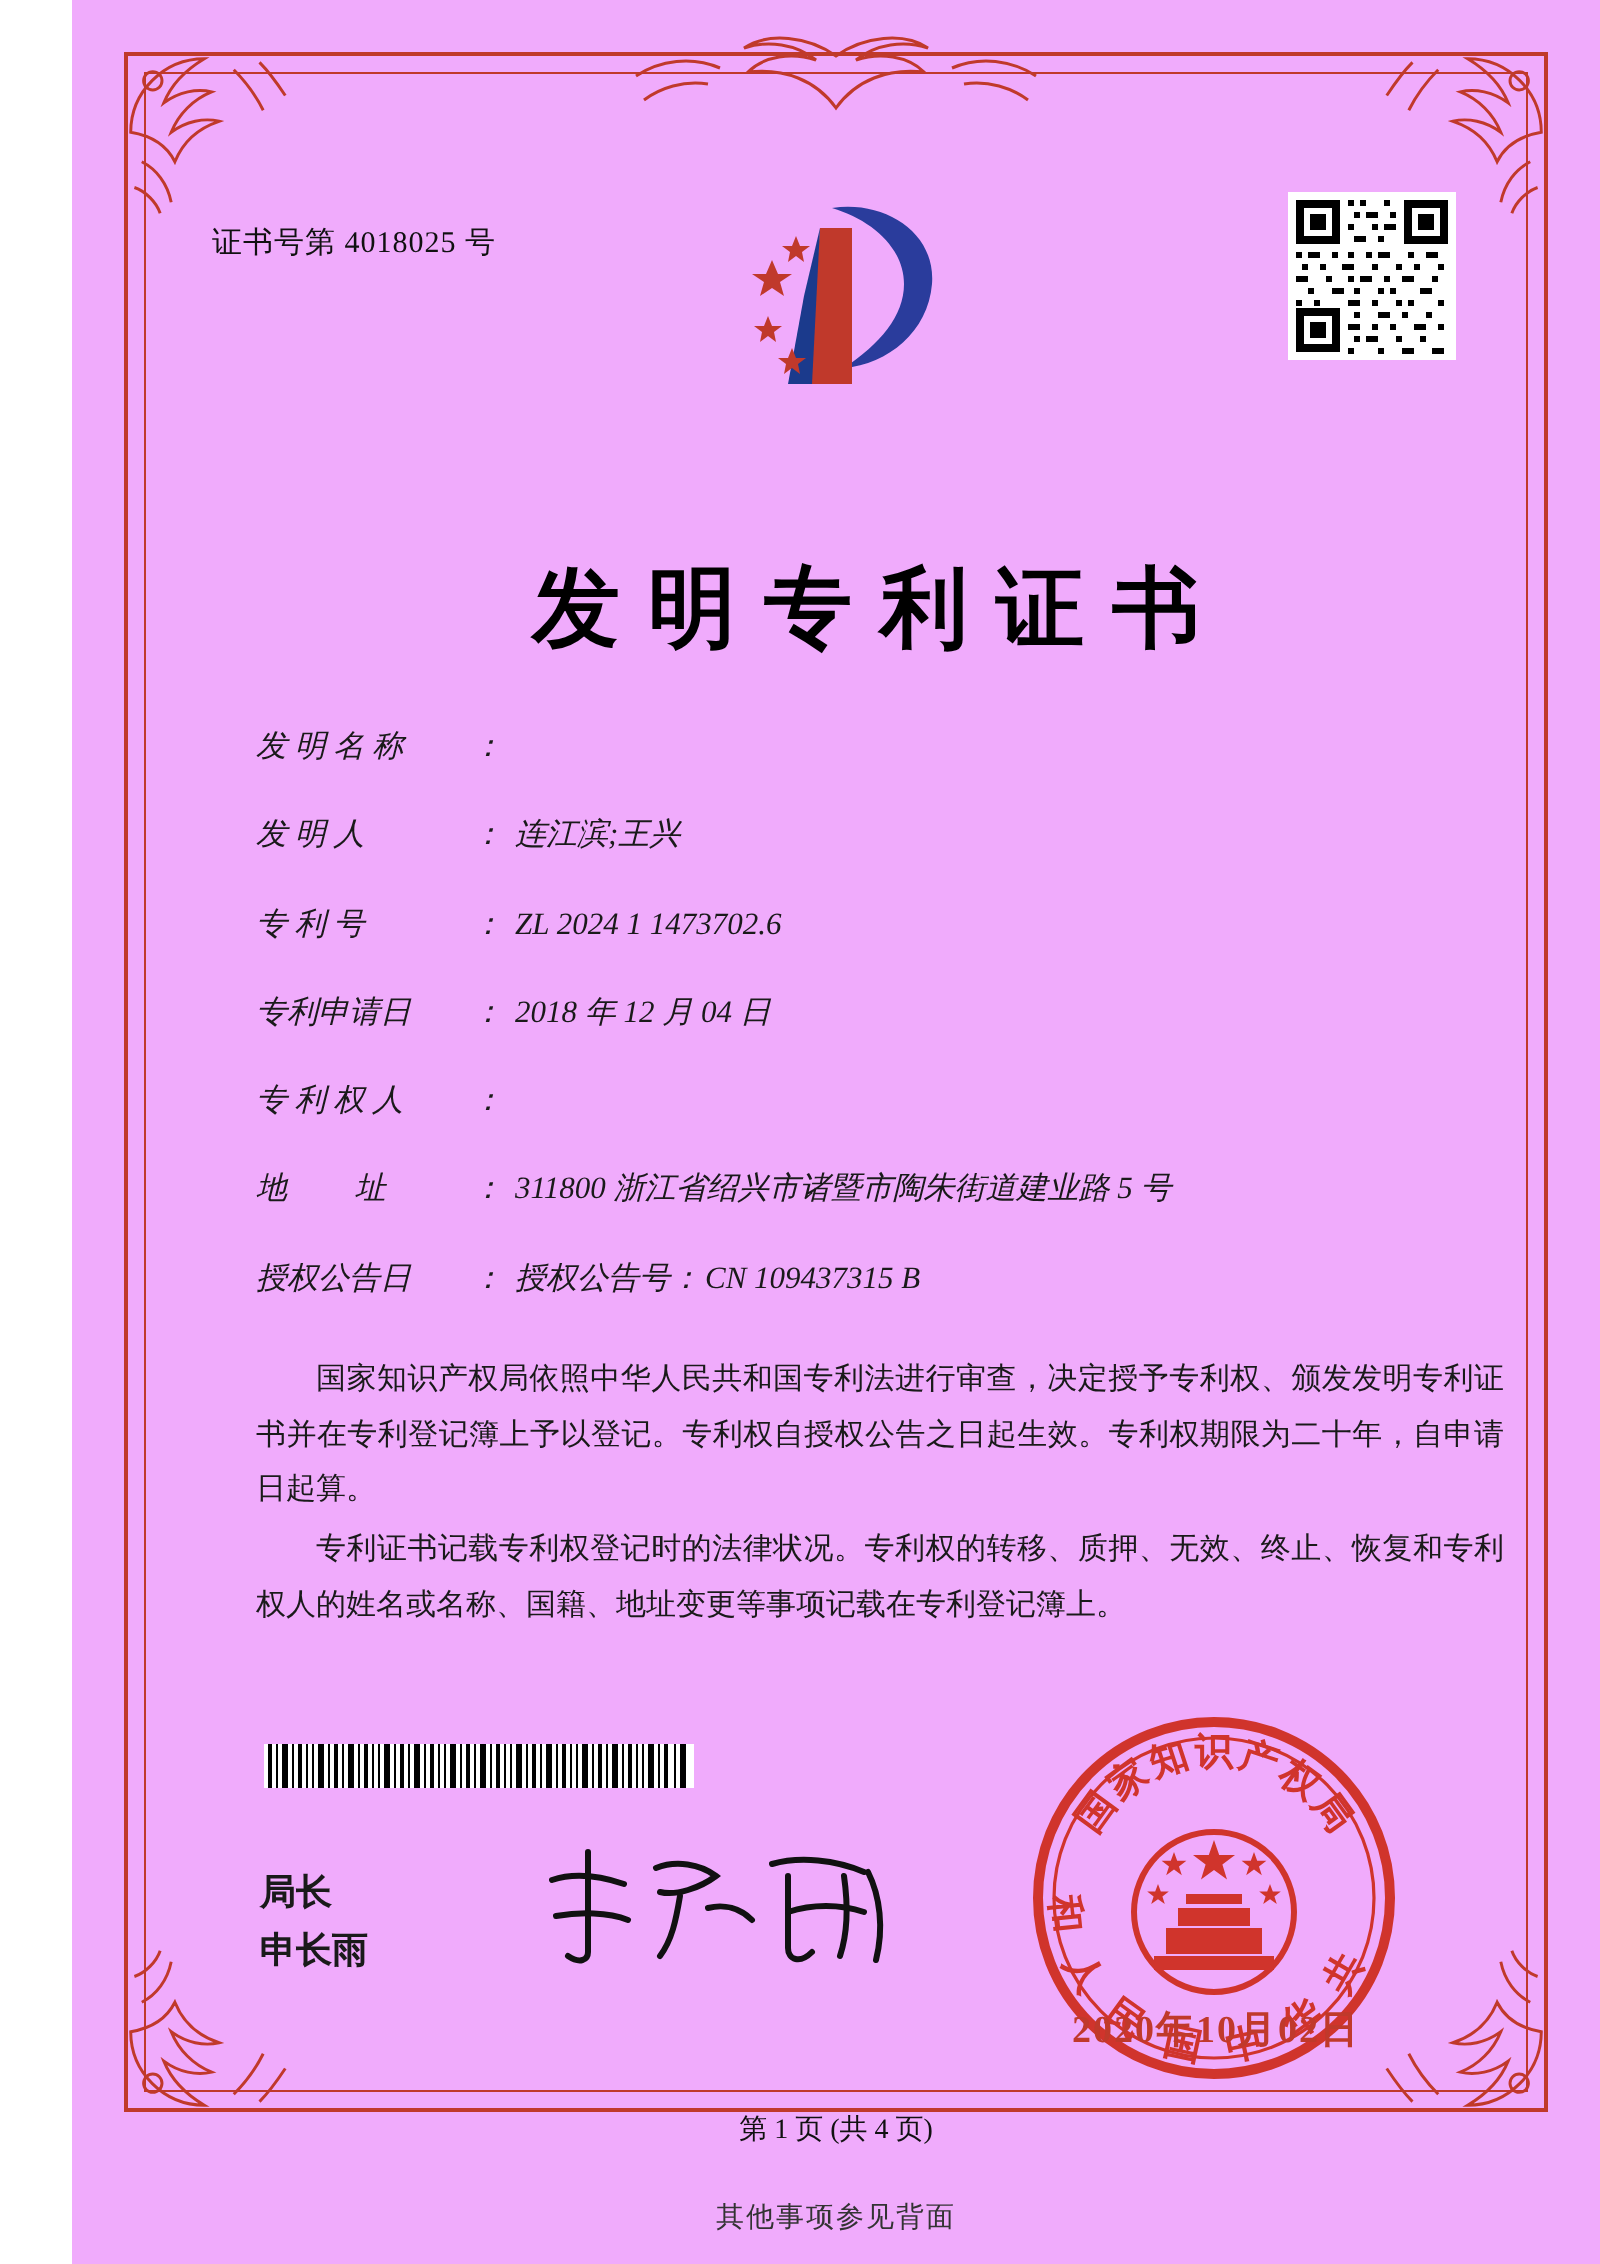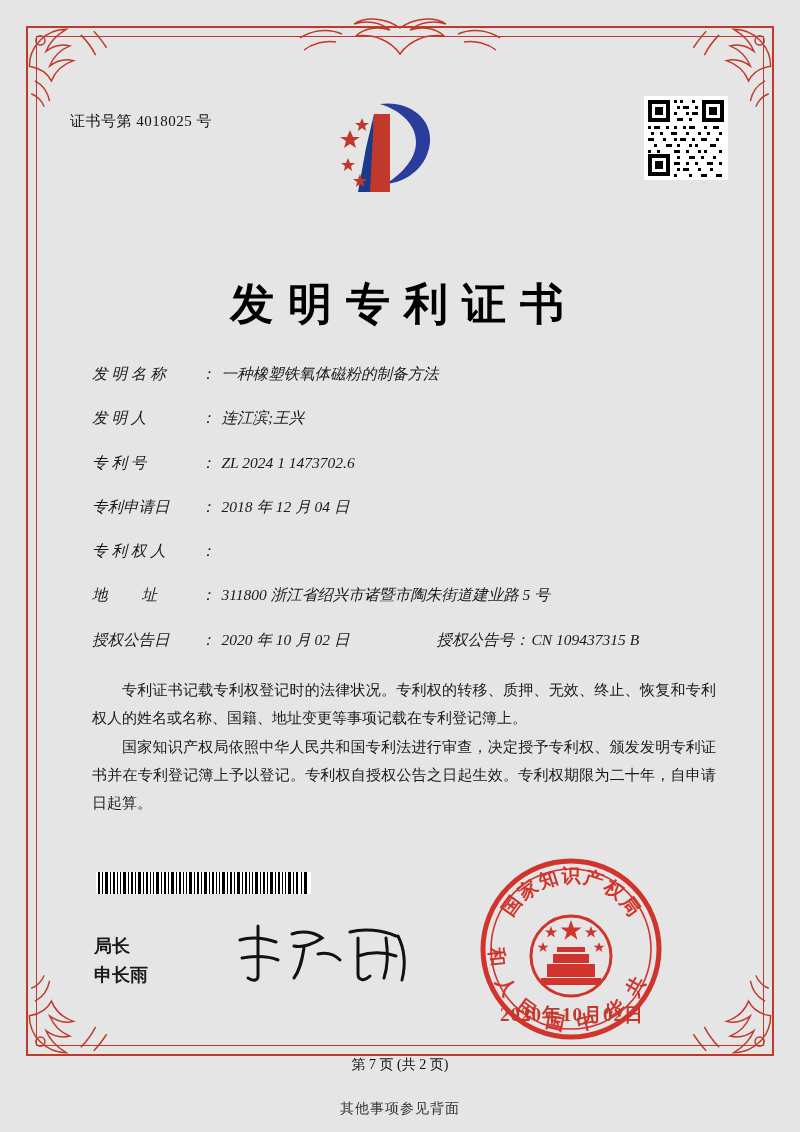--- a/index.html
+++ b/index.html
@@ -13,21 +13,22 @@
     font-family: "Liberation Serif", "DejaVu Serif", serif;
     color: #1a1a1a;
     position: relative;
     overflow: hidden;
   }
 
   
   .page {
     position: absolute;
     inset: 0;
-    background: #e5e5e5;
+    background: #f0abfc;
+    margin-left: 36px;
   }
   .border-outer {
     position: absolute;
     left: 26px;
     top: 26px;
     right: 26px;
     bottom: 76px;
     border: 2px solid #c0392b;
   }
   .border-inner {
@@ -388,21 +389,20 @@
 
     <div class="header-row"></div>
 
     <div class="doc-title">发明专利证书</div>
 
     <div class="fields">
 
       <div class="field-row">
         <span class="field-label">发 明 名 称</span>
         <span class="field-colon">：</span>
-        <span class="field-value">一种橡塑铁氧体磁粉的制备方法</span>
       </div>
 
       <div class="field-row">
         <span class="field-label">发 明 人</span>
         <span class="field-colon">：</span>
         <span class="field-value">连江滨;王兴</span>
       </div>
 
       <div class="field-row">
         <span class="field-label">专 利 号</span>
@@ -423,30 +423,29 @@
 
       <div class="field-row">
         <span class="field-label lbl-spread-4">地 址</span>
         <span class="field-colon">：</span>
         <span class="field-value">311800 浙江省绍兴市诸暨市陶朱街道建业路 5 号</span>
       </div>
 
       <div class="field-row double">
         <span class="field-label">授权公告日</span>
         <span class="field-colon">：</span>
-        <span class="field-value">2020 年 10 月 02 日</span>
         <span class="second-label">授权公告号：</span>
         <span class="second-value">CN 109437315 B</span>
       </div>
 
     </div>
 
     <div class="paragraphs">
+      <p>国家知识产权局依照中华人民共和国专利法进行审查，决定授予专利权、颁发发明专利证书并在专利登记簿上予以登记。专利权自授权公告之日起生效。专利权期限为二十年，自申请日起算。</p>
       <p>专利证书记载专利权登记时的法律状况。专利权的转移、质押、无效、终止、恢复和专利权人的姓名或名称、国籍、地址变更等事项记载在专利登记簿上。</p>
-      <p>国家知识产权局依照中华人民共和国专利法进行审查，决定授予专利权、颁发发明专利证书并在专利登记簿上予以登记。专利权自授权公告之日起生效。专利权期限为二十年，自申请日起算。</p>
     </div>
 
   </div>
 
   <div class="barcode">
     <svg viewBox="0 0 215 22" shape-rendering="crispEdges">
       <rect width="215" height="22" fill="#fff"></rect>
       <g fill="#000">
         <rect x="2" y="0" width="2" height="22"></rect>
           <rect x="6" y="0" width="1" height="22"></rect>
@@ -564,17 +563,17 @@
         <text x="93" y="174" text-anchor="middle" transform="rotate(-36 93 93)">华</text>
         <text x="93" y="174" text-anchor="middle" transform="rotate(60 93 93)">人</text>
         <text x="93" y="174" text-anchor="middle" transform="rotate(-60 93 93)">共</text>
         <text x="93" y="174" text-anchor="middle" transform="rotate(84 93 93)">和</text>
       </g>
     </svg>
   </div>
 
   <div class="seal-date">2020年10月02日</div>
 
-  <div class="page-number">第 7 页 (共 2 页)</div>
+  <div class="page-number">第 1 页 (共 4 页)</div>
 
   <div class="footer-note">其他事项参见背面</div>
 
 </div>
 
 </body></html>

